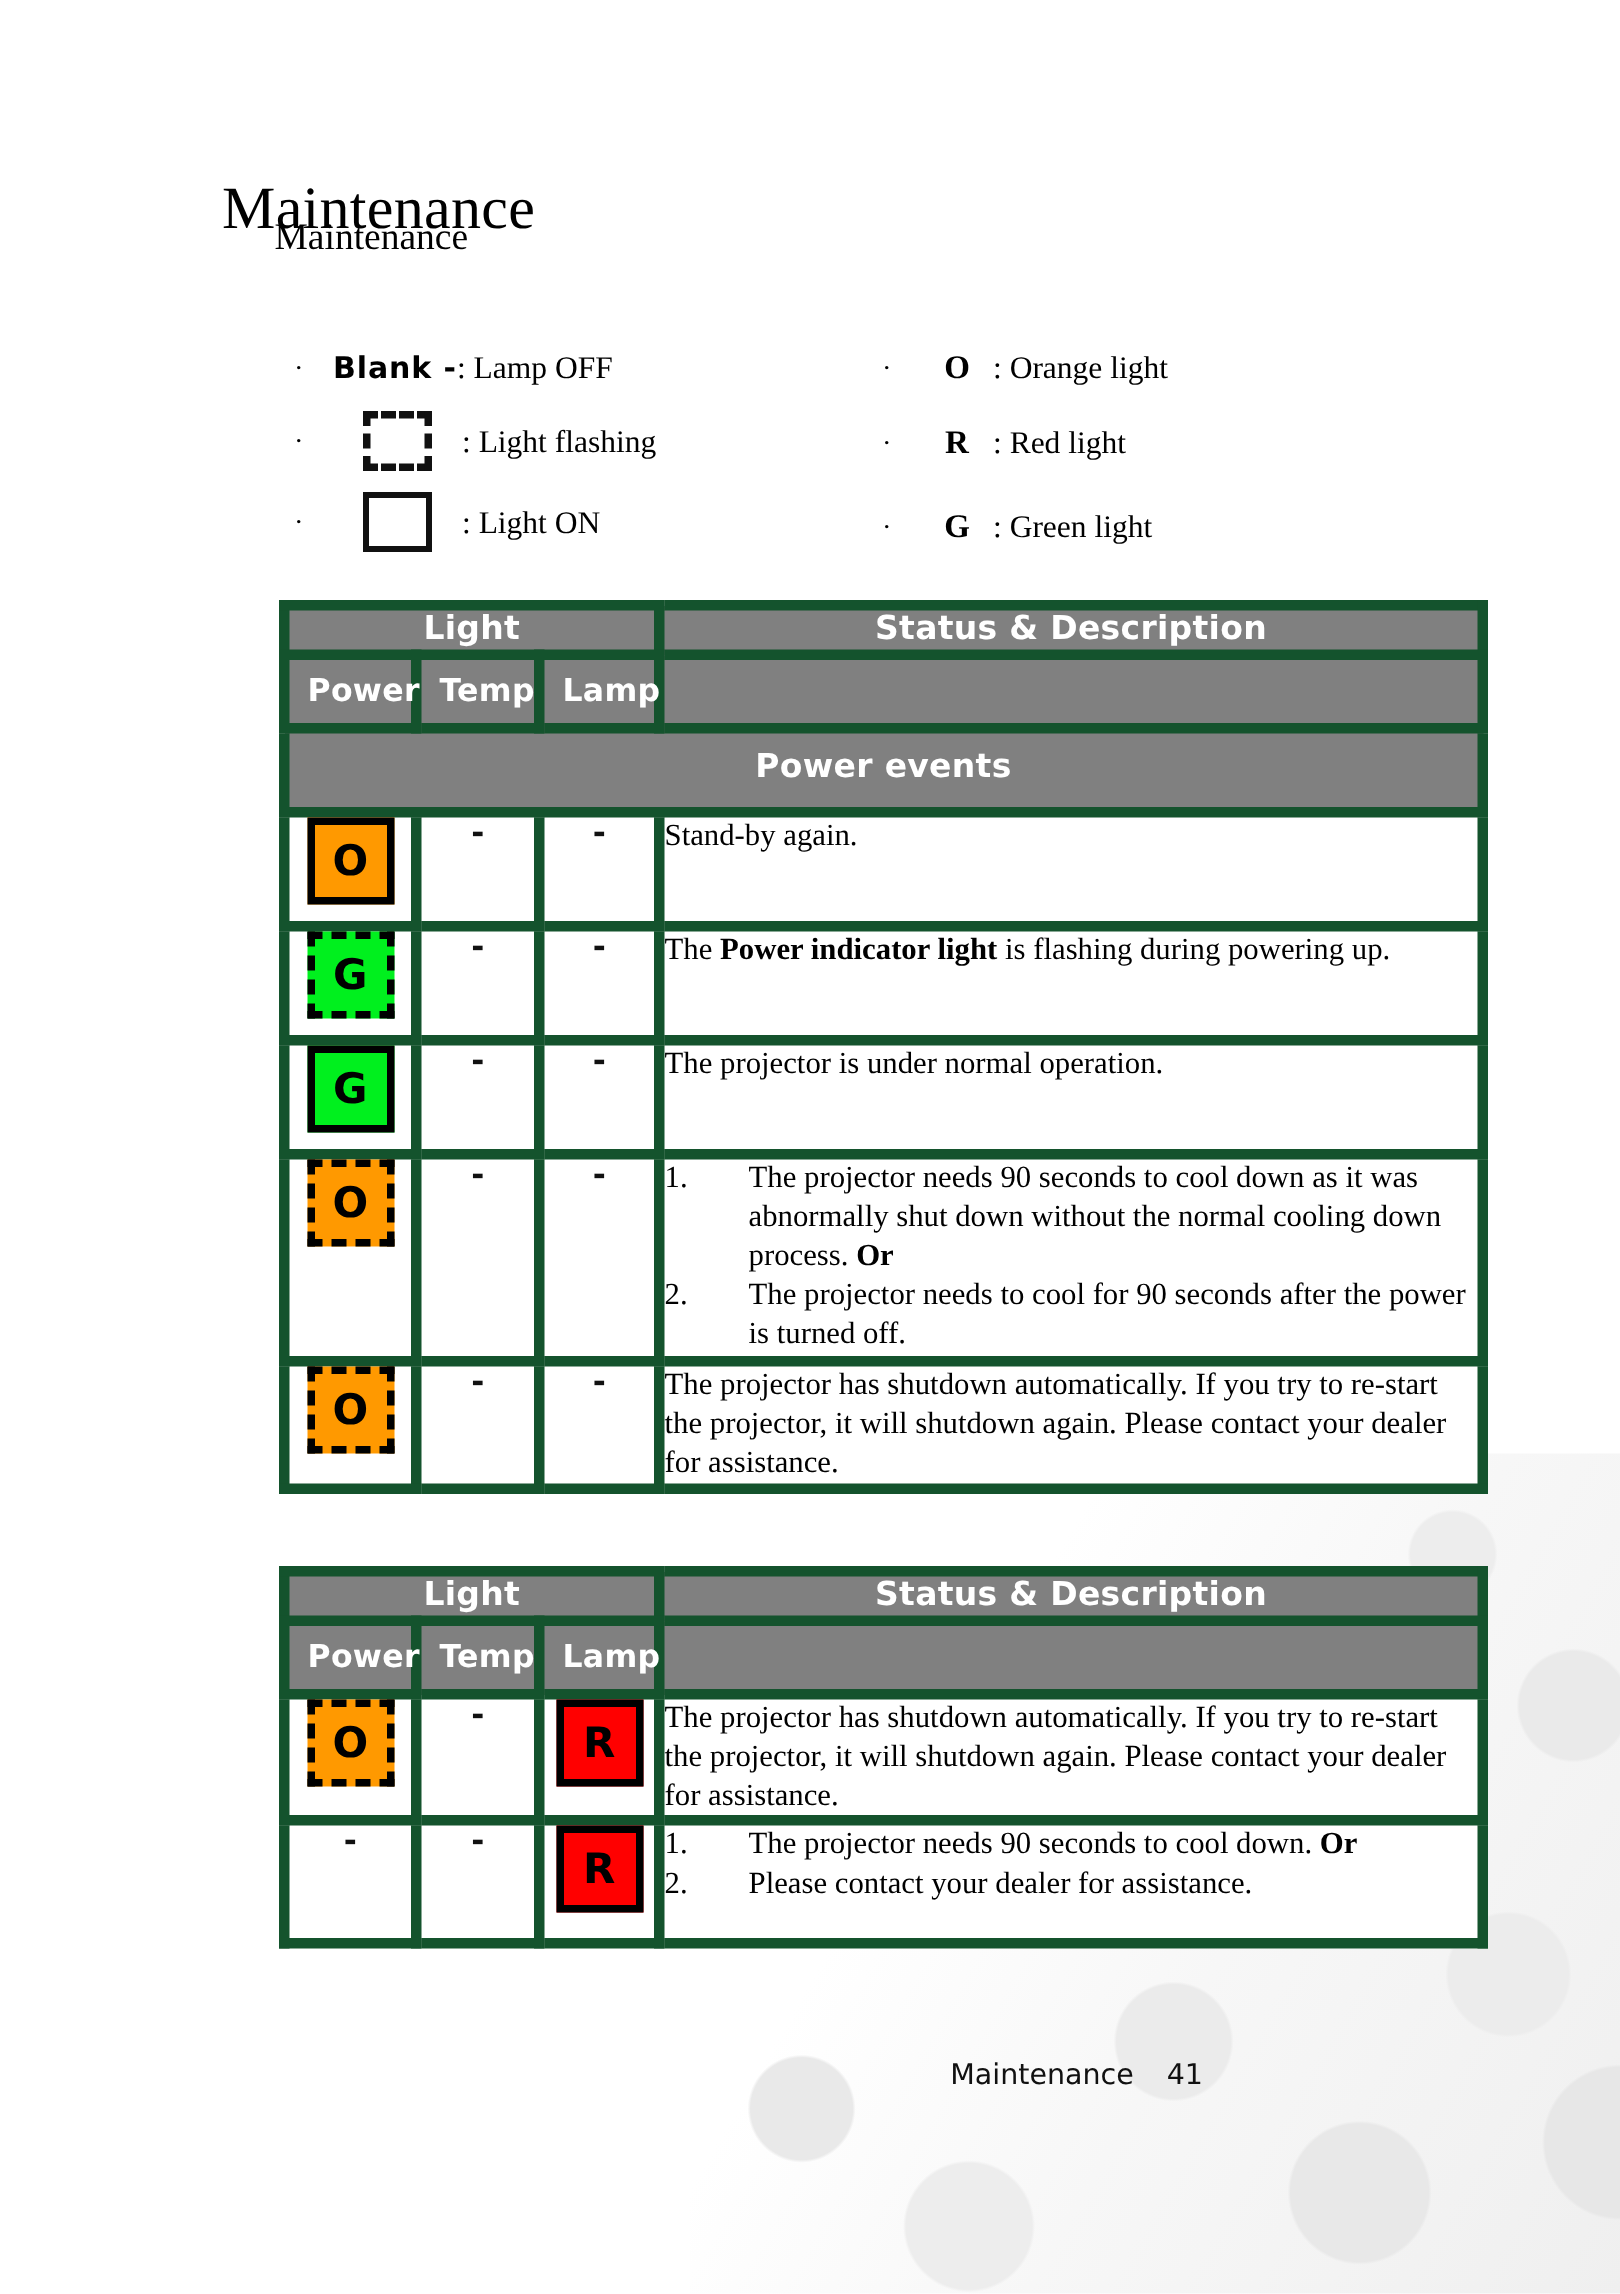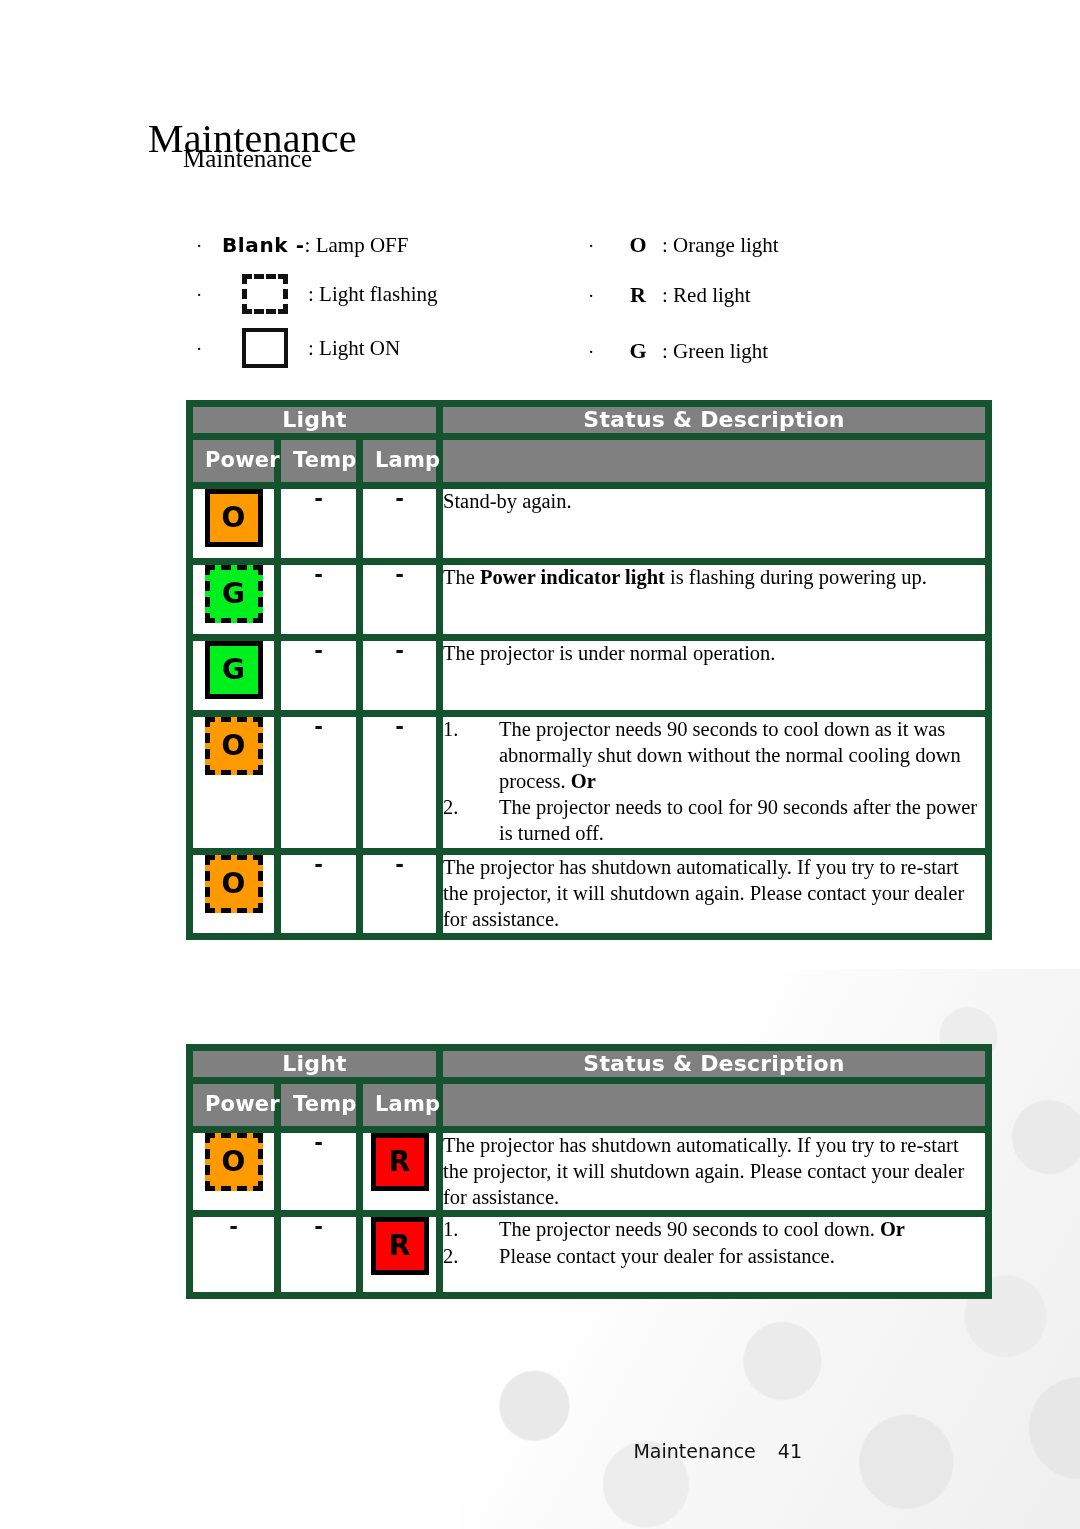--- a/index.html
+++ b/index.html
@@ -206,21 +206,21 @@
   ol.numlist li .txt {
     flex: 1 1 auto;
     font-size: 20.5px;
     line-height: 1.26;
   }
 
   
   .footer {
     position: absolute;
     left: 0;
-    top: 1440px;
+    top: 1372px;
     width: 874px;
     text-align: right;
     padding-right: 72px;
     box-sizing: border-box;
     font-family: "DejaVu Sans", sans-serif;
     font-size: 19px;
     color: #111;
   }
   .footer .label { margin-right: 22px; }
 </style>
@@ -294,20 +294,23 @@
         <thead>
           <tr>
             <th class="hdr tall" colspan="3">Light</th>
             <th class="hdr tall">Status &amp; Description</th>
           </tr>
           <tr>
             <th class="hdr sub">Power</th>
             <th class="hdr sub">Temp</th>
             <th class="hdr sub">Lamp</th>
             <th class="hdr sub">&nbsp;</th>
+          </tr>
+          <tr>
+            <th class="hdr section" colspan="4">Power events</th>
           </tr>
         </thead>
         <tbody>
           <tr style="height:76px;">
             <td class="lamp-cell"><span class="chip solid orange">O</span></td>
             <td class="lamp-cell"><span class="dash">-</span></td>
             <td class="lamp-cell"><span class="dash">-</span></td>
             <td class="desc-cell">
               <p>Stand-by again.</p>
             </td>

